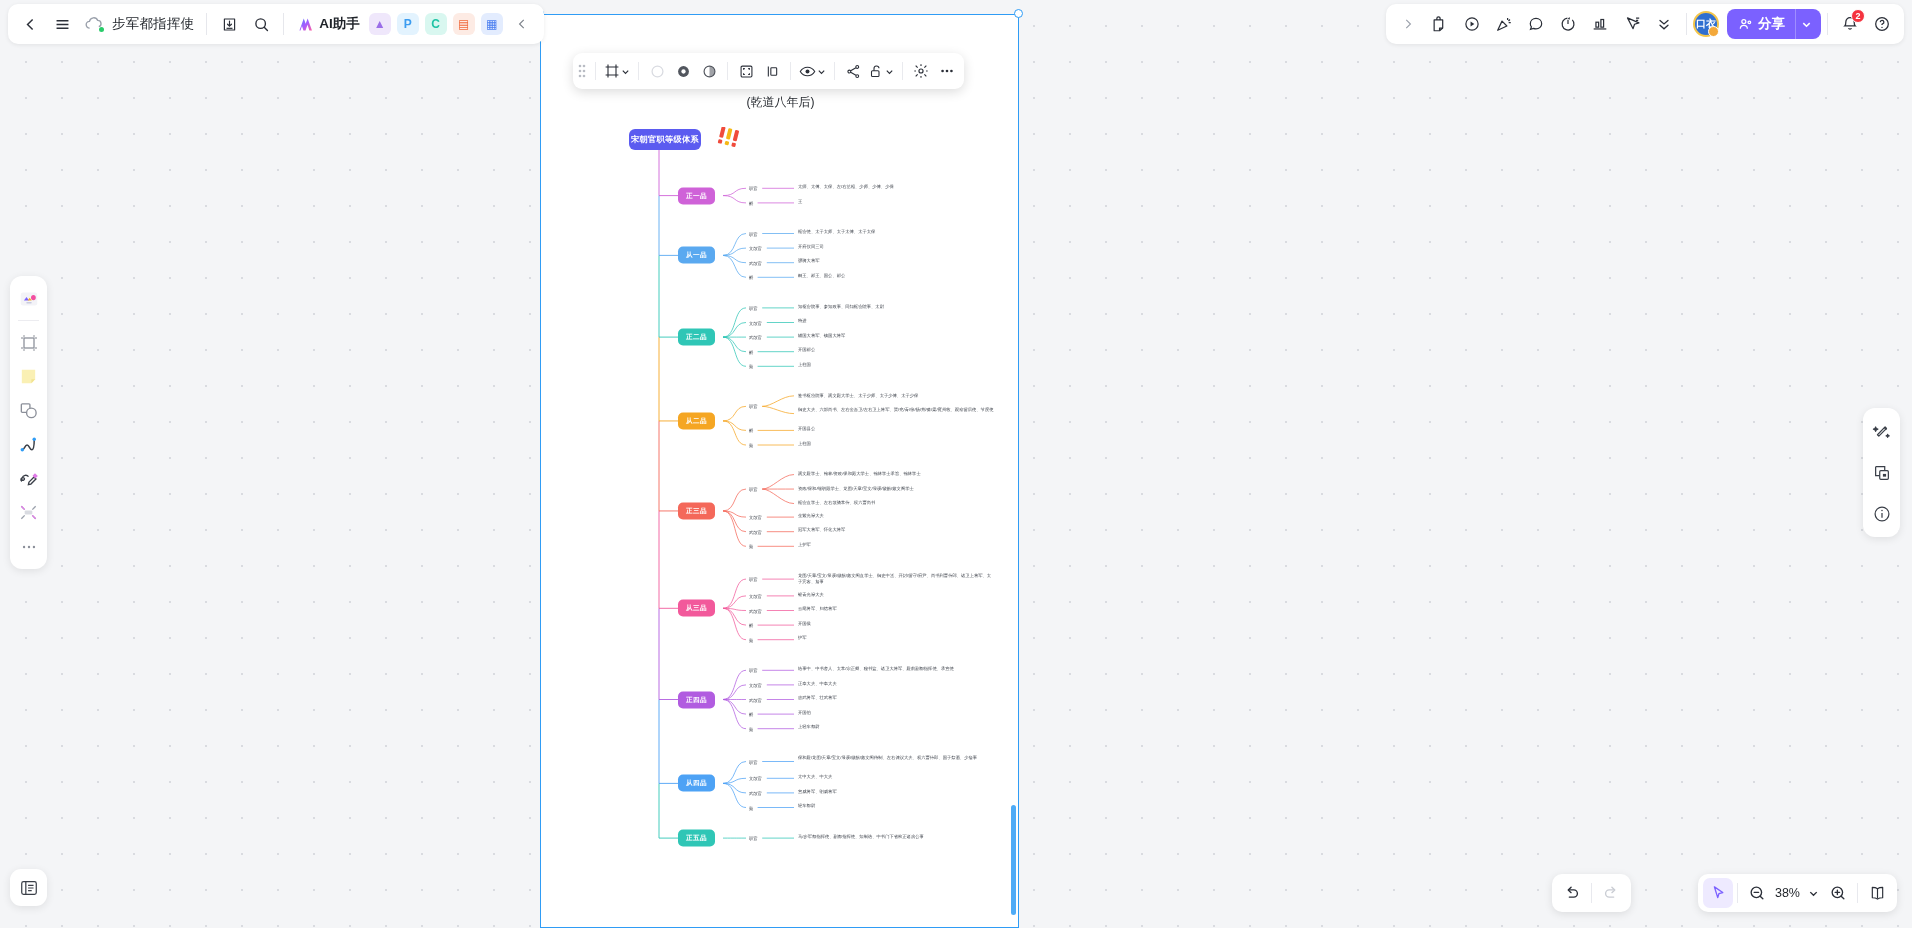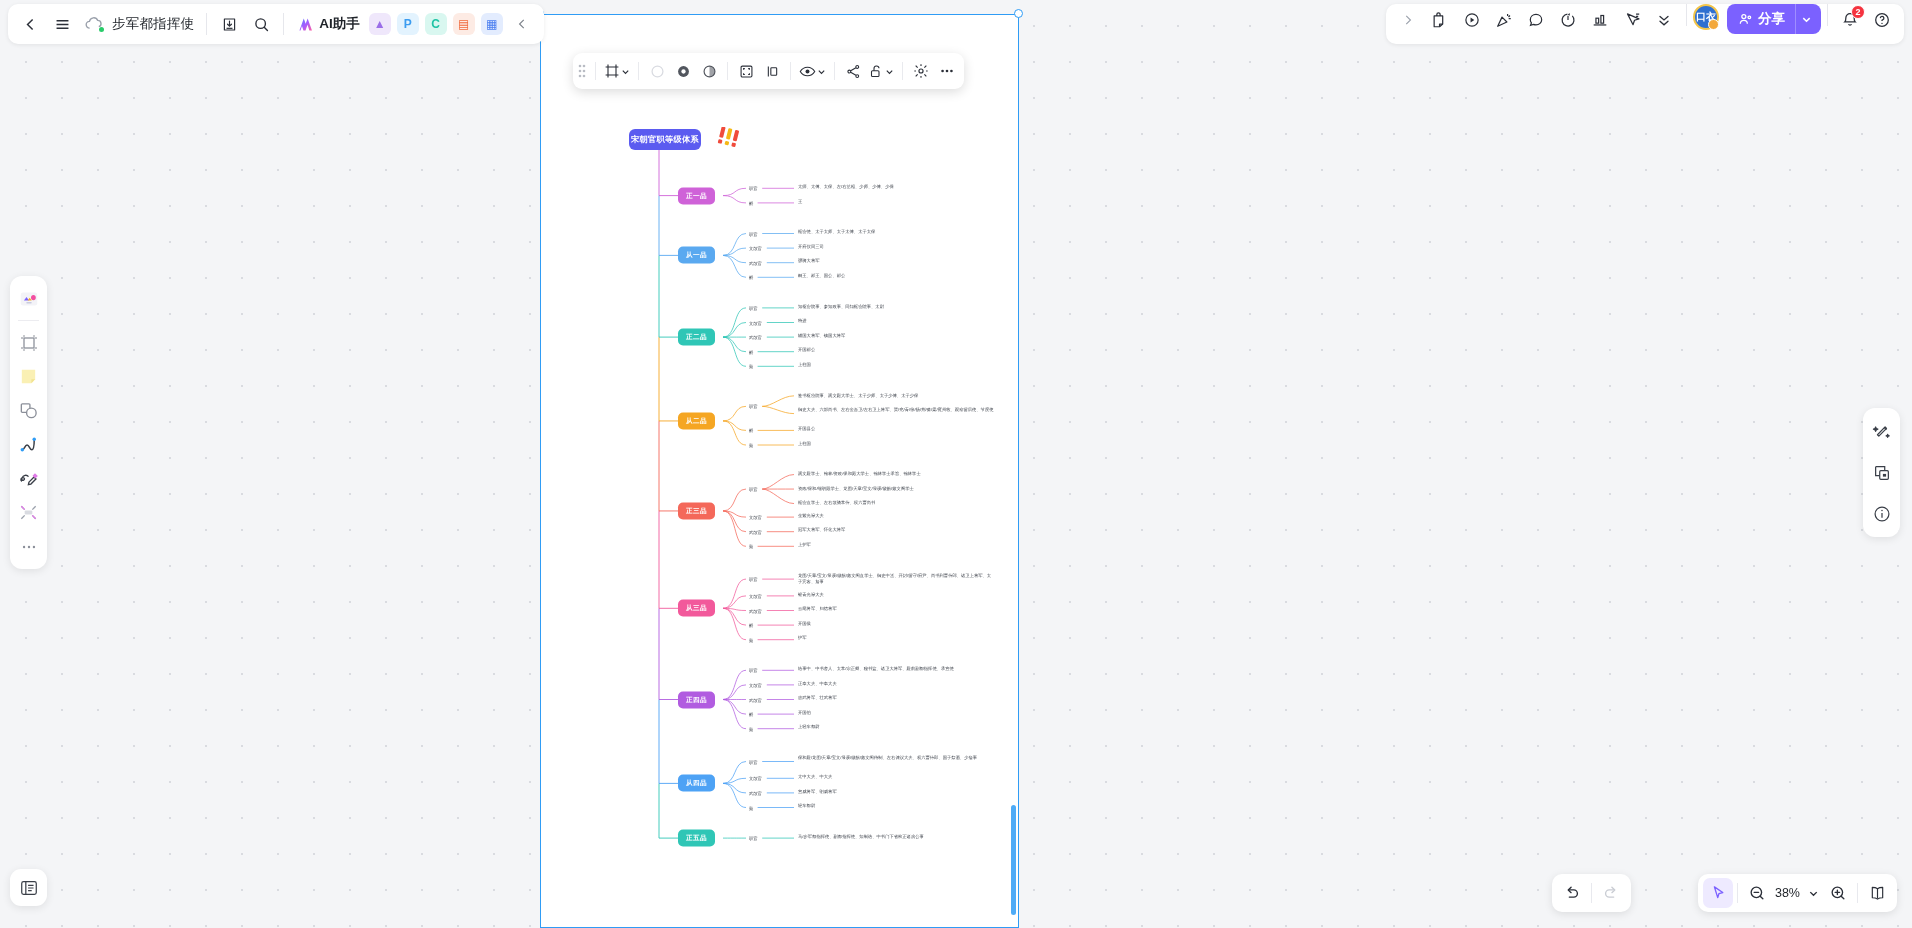--- a/index.html
+++ b/index.html
@@ -54,21 +54,21 @@
   .app-ico {
     width: 22px; height: 22px; border-radius: 6px;
     display: flex; align-items: center; justify-content: center;
     font-size: 12px; font-weight: 700; margin: 0 3px; cursor: pointer;
     flex: 0 0 auto;
   }
 
   
   .topbar-right {
     position: absolute; right: 8px; top: 4px; height: 40px;
-    display: flex; 
+    display: flex; align-items: center;
     background: #ffffff; border-radius: 10px; padding: 0 6px;
     box-shadow: 0 1px 4px rgba(0,0,0,.08);
     z-index: 40;
   }
   .avatar {
     width: 26px; height: 26px; border-radius: 50%;
     background: #2f6fd0; color: #fff;
     font-size: 10px; font-weight: 700;
     display: flex; align-items: center; justify-content: center;
     border: 2px solid #f3c54a; position: relative; cursor: pointer;
@@ -211,20 +211,21 @@
   }
 </style>
 </head>
 <body>
 
 <div id="app">
   <div class="canvas-bg"></div>
 
   <div class="frame-sel">
     <div class="mm">
+      <div class="mm-title">(乾道八年后)</div>
 
       <svg class="mm-svg" id="mm-svg">
           <path d="M182 180.6 C 196 180.6, 192 173.3, 205 173.3" fill="none" stroke="#cf62d8" stroke-width="0.75"></path>
           <path d="M221.2 173.3 H 253" fill="none" stroke="#cf62d8" stroke-width="0.75"></path>
           <path d="M182 180.6 C 196 180.6, 192 187.9, 205 187.9" fill="none" stroke="#cf62d8" stroke-width="0.75"></path>
           <path d="M216.6 187.9 H 253" fill="none" stroke="#cf62d8" stroke-width="0.75"></path>
           <path d="M182 240.39999999999998 C 196 240.39999999999998, 192 218.5, 205 218.5" fill="none" stroke="#5aa9f0" stroke-width="0.75"></path>
           <path d="M221.2 218.5 H 253" fill="none" stroke="#5aa9f0" stroke-width="0.75"></path>
           <path d="M182 240.39999999999998 C 196 240.39999999999998, 192 233.1, 205 233.1" fill="none" stroke="#5aa9f0" stroke-width="0.75"></path>
           <path d="M225.8 233.1 H 253" fill="none" stroke="#5aa9f0" stroke-width="0.75"></path>

